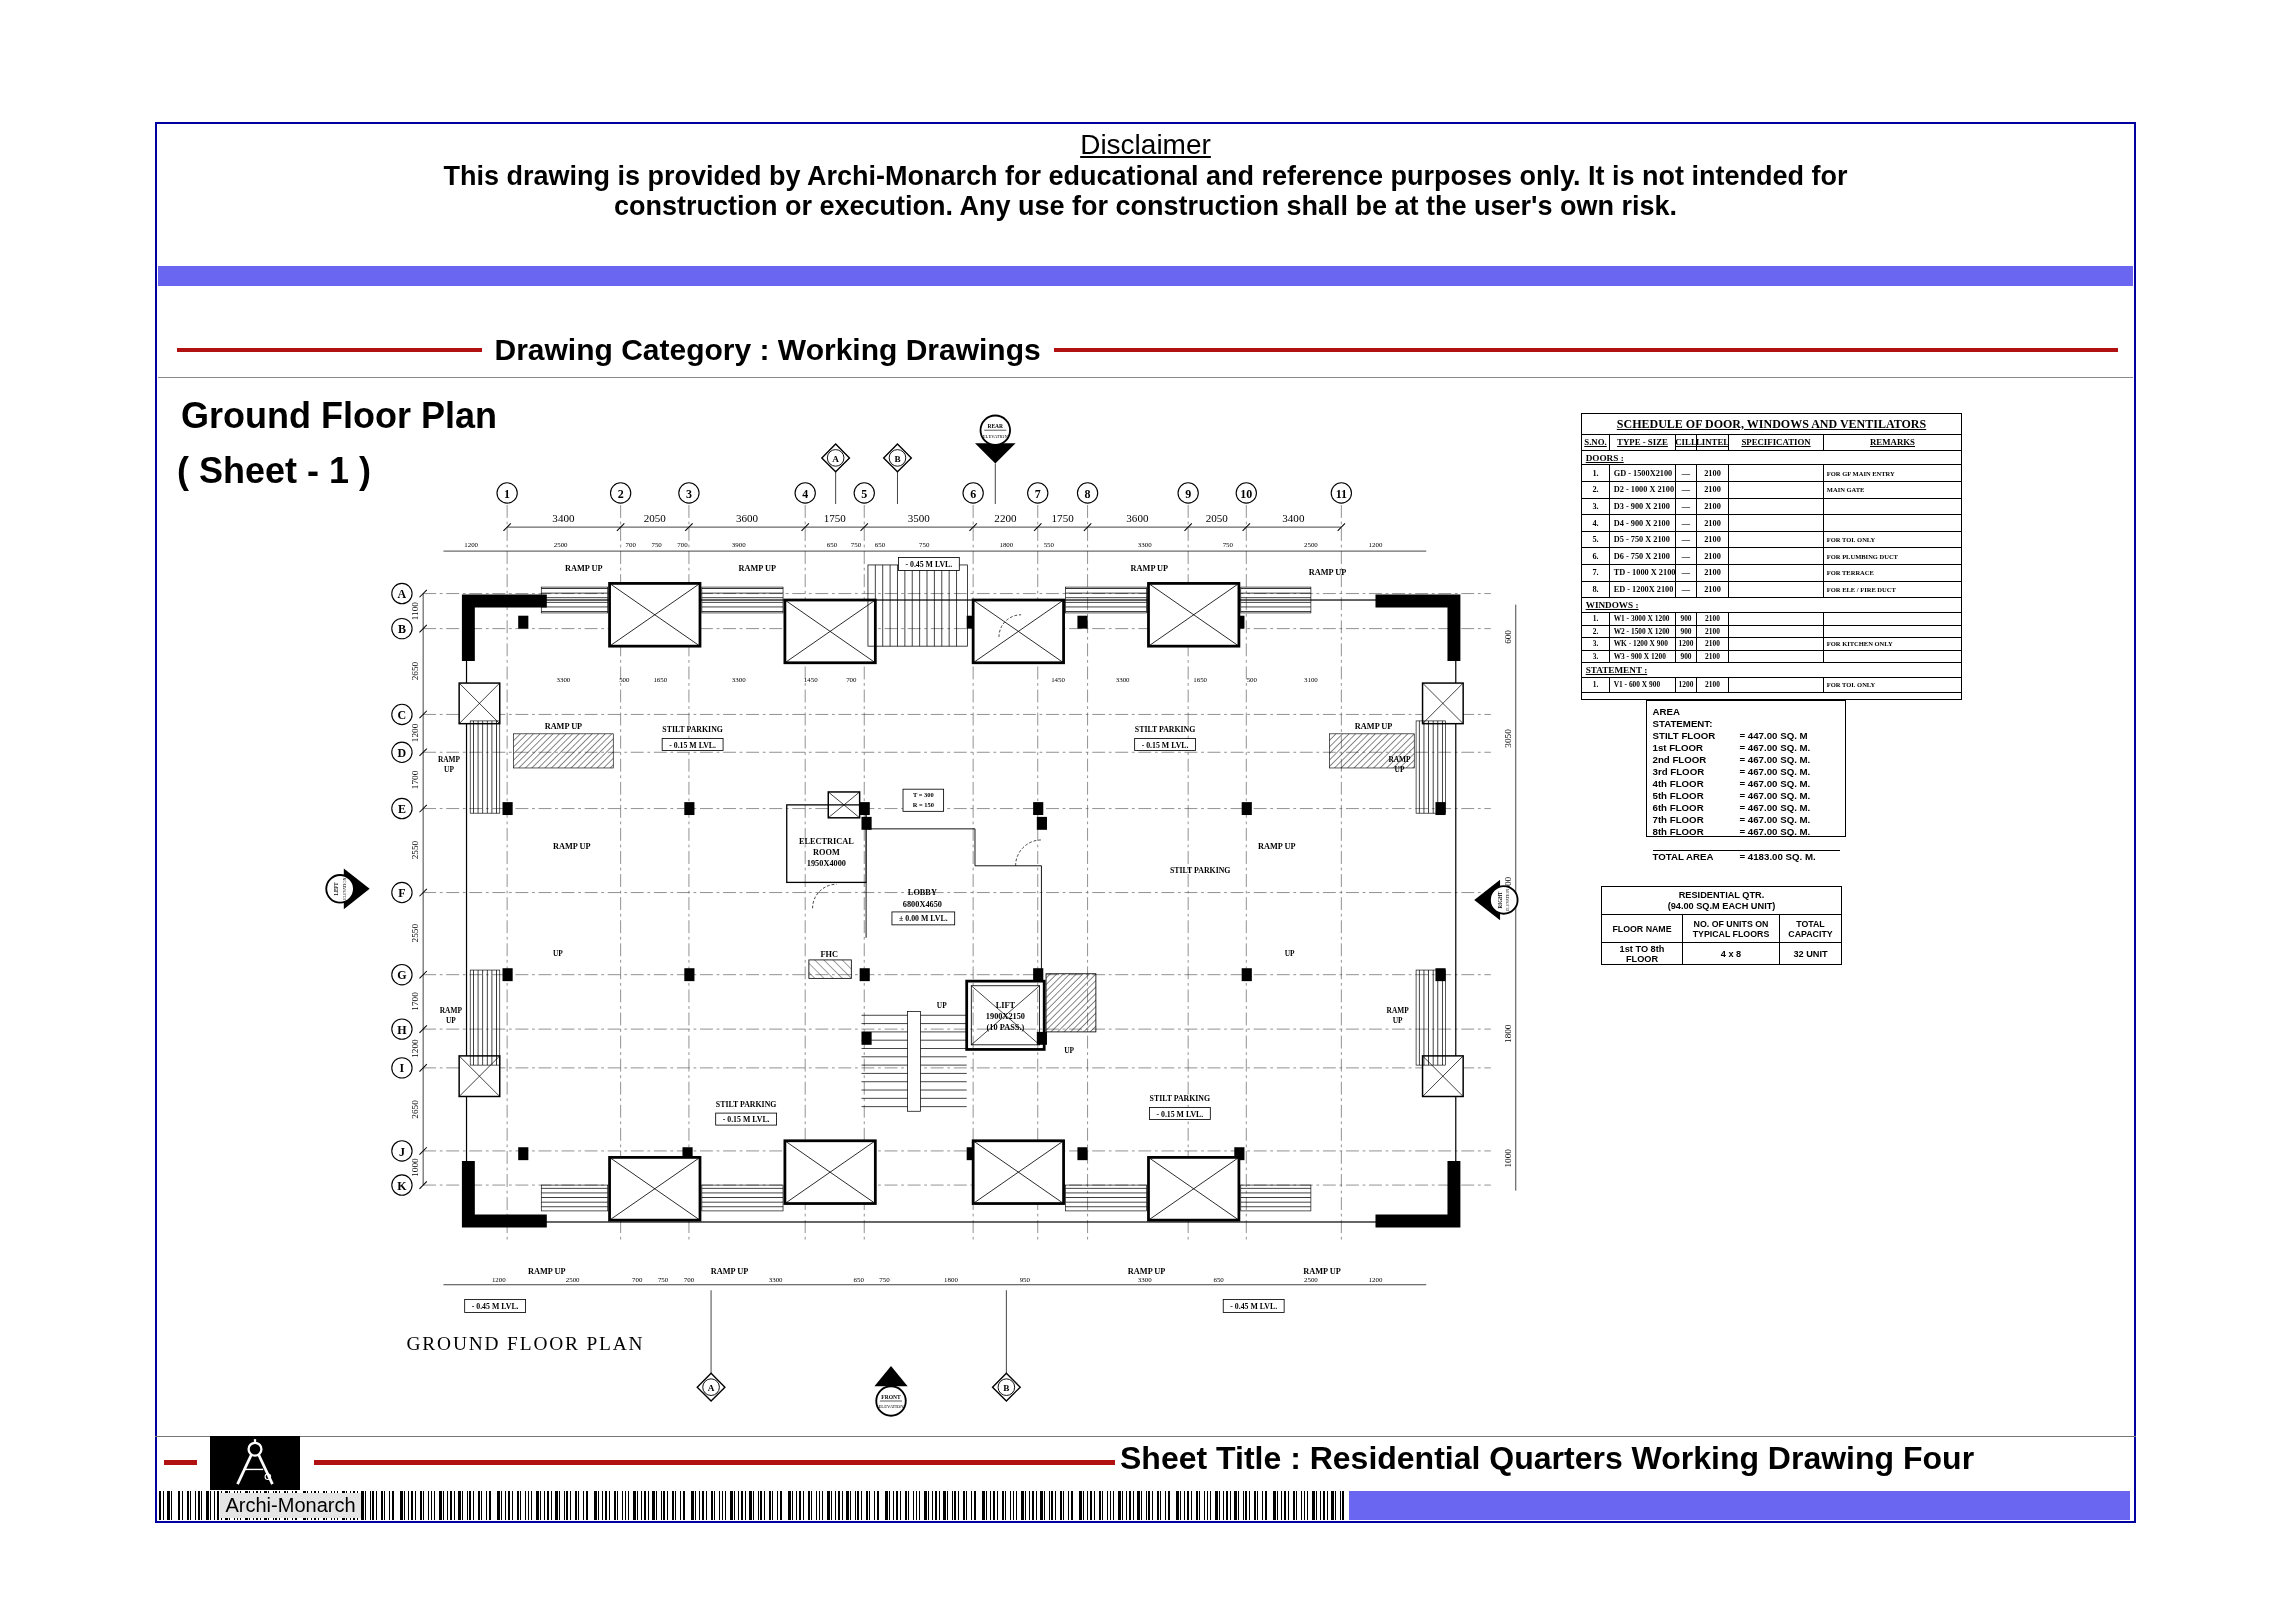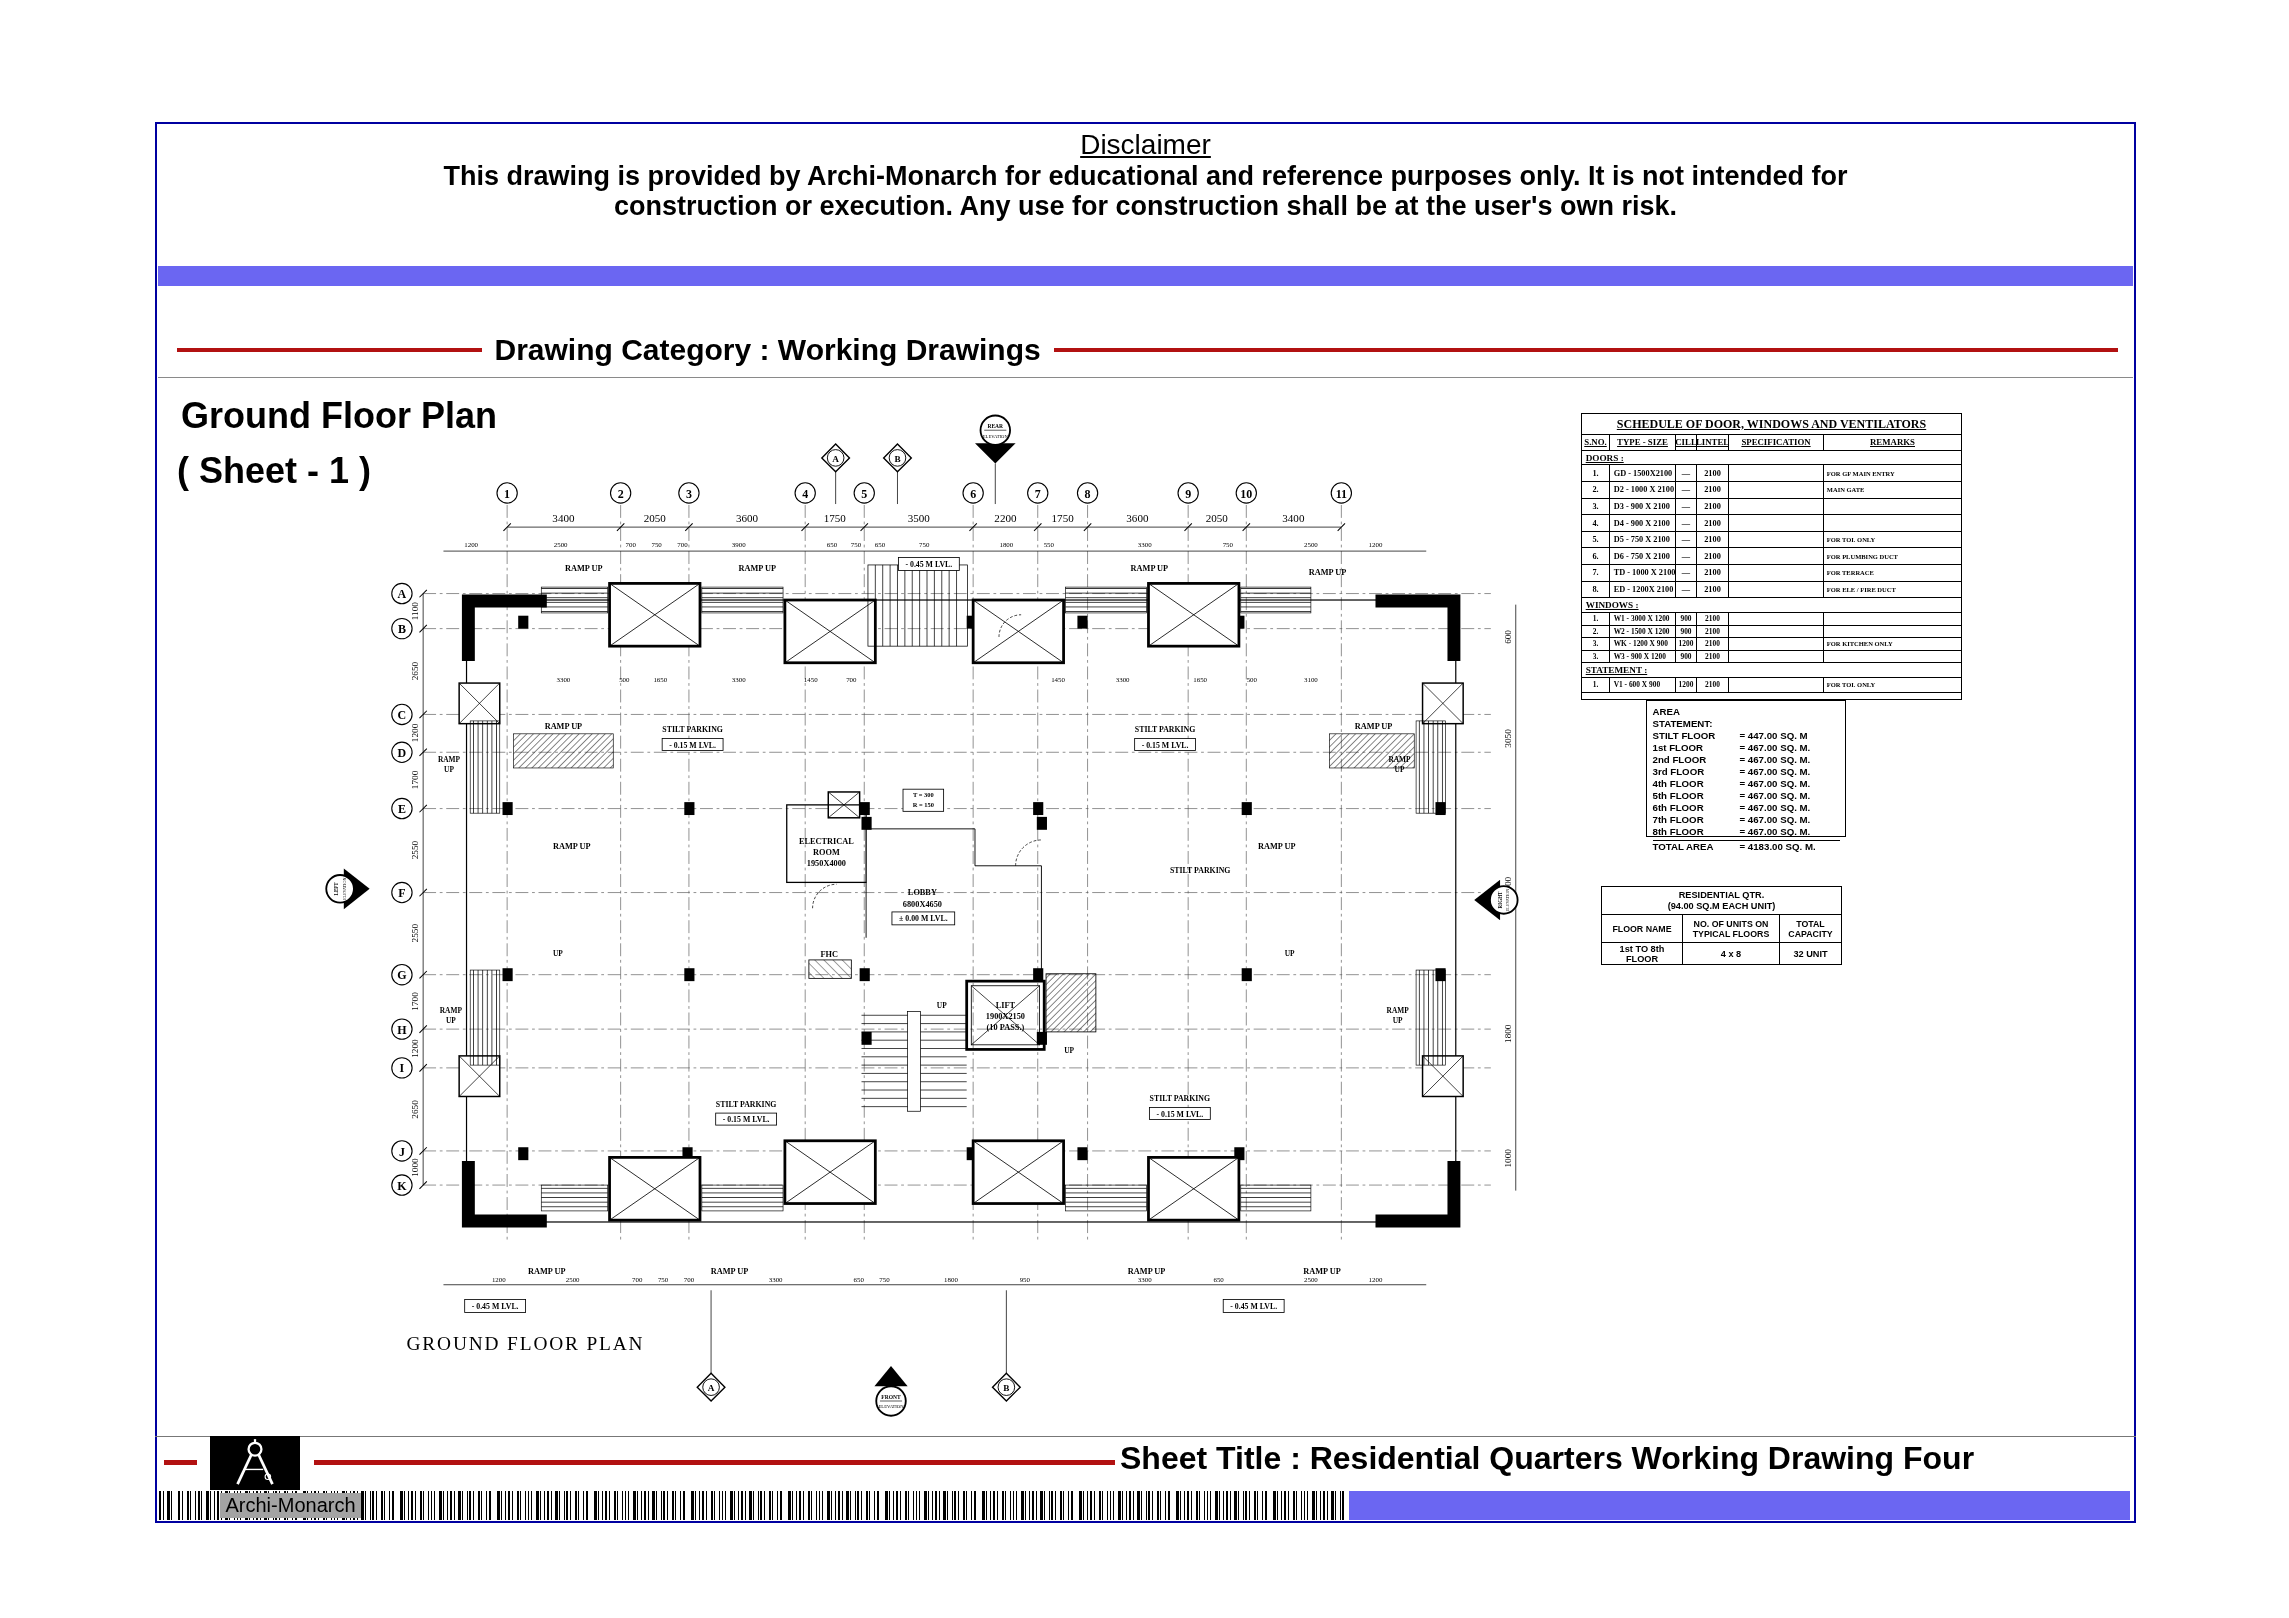--- a/index.html
+++ b/index.html
@@ -36,38 +36,38 @@
          padding-left:3.7px; font-size:9.2px; text-decoration:underline; }
   .srow.dr { height:16.6px; }
   .srow.wr { height:12.5px; font-size:7.4px; }
   .srow .rem { font-size:6.5px; justify-content:flex-start; padding-left:2.8px; }
   .srow .ty { justify-content:flex-start; padding-left:3.7px; }
   
   .area { left:1646px; top:700px; width:200px; height:137px; border:1.4px solid #000;
           padding:4.6px 5.5px 0 5.5px; font-size:9.7px; font-weight:bold; }
   .area .r { display:flex; line-height:12px; }
   .area .r span:first-child { width:87px; }
-  .area .tot { border-top:1.8px solid #000; margin-top:2px; }
+  .area .tot { border-top:1.8px solid #000; margin-top:12px; }
   
   .resi { left:1601px; top:886px; width:241px; height:79px; border:1.4px solid #000;
           font-size:9.2px; font-weight:bold; text-align:center; }
   .resi .tt { height:28px; border-bottom:1.4px solid #000; display:flex; flex-direction:column;
               justify-content:center; line-height:11px; }
   .rrow { display:grid; grid-template-columns:81px 97px 1fr; }
   .rrow > div { border-right:0.9px solid #000; border-bottom:0.9px solid #000; display:flex;
                 align-items:center; justify-content:center; line-height:10px; padding:0.9px; }
   .rrow > div:last-child { border-right:none; }
   .rrow.h2 { height:28px; font-size:8.8px; }
   .rrow.d2 > div { border-bottom:none; height:22px; }
   
   .fsep { left:155px; top:1436px; width:1981px; height:0.9px; background:#777; }
   .logo { left:210px; top:1436px; width:90px; height:54px; background:#000; }
   .brandrow { left:159px; top:1491px; width:1186px; height:29px;
     background:repeating-linear-gradient(90deg,#000 0 1.8px,#fff 1.8px 3.7px,#000 3.7px 4.6px,#fff 4.6px 8.3px,#000 8.3px 11px,#fff 11px 12px,#000 12px 13px,#fff 13px 16.6px,#000 16.6px 17.5px,#fff 17.5px 19.4px); }
-  .brand { left:220px; top:1493px; height:25px; background:#a3a3a3; padding:0 5.5px;
+  .brand { left:220px; top:1493px; height:25px; background:#e5e5e5; padding:0 5.5px;
            font-size:20px; display:flex; align-items:center; white-space:nowrap; }
   .bluebar { left:1349px; top:1491px; width:781px; height:29px; background:#6b66f2; }
   .stitle { left:1120px; top:1440px; font-size:32px; font-weight:bold; white-space:nowrap; }
   svg text { font-family:"Liberation Serif", serif; }
 </style>
 </head>
 <body>
 
 <div class="page">
 

